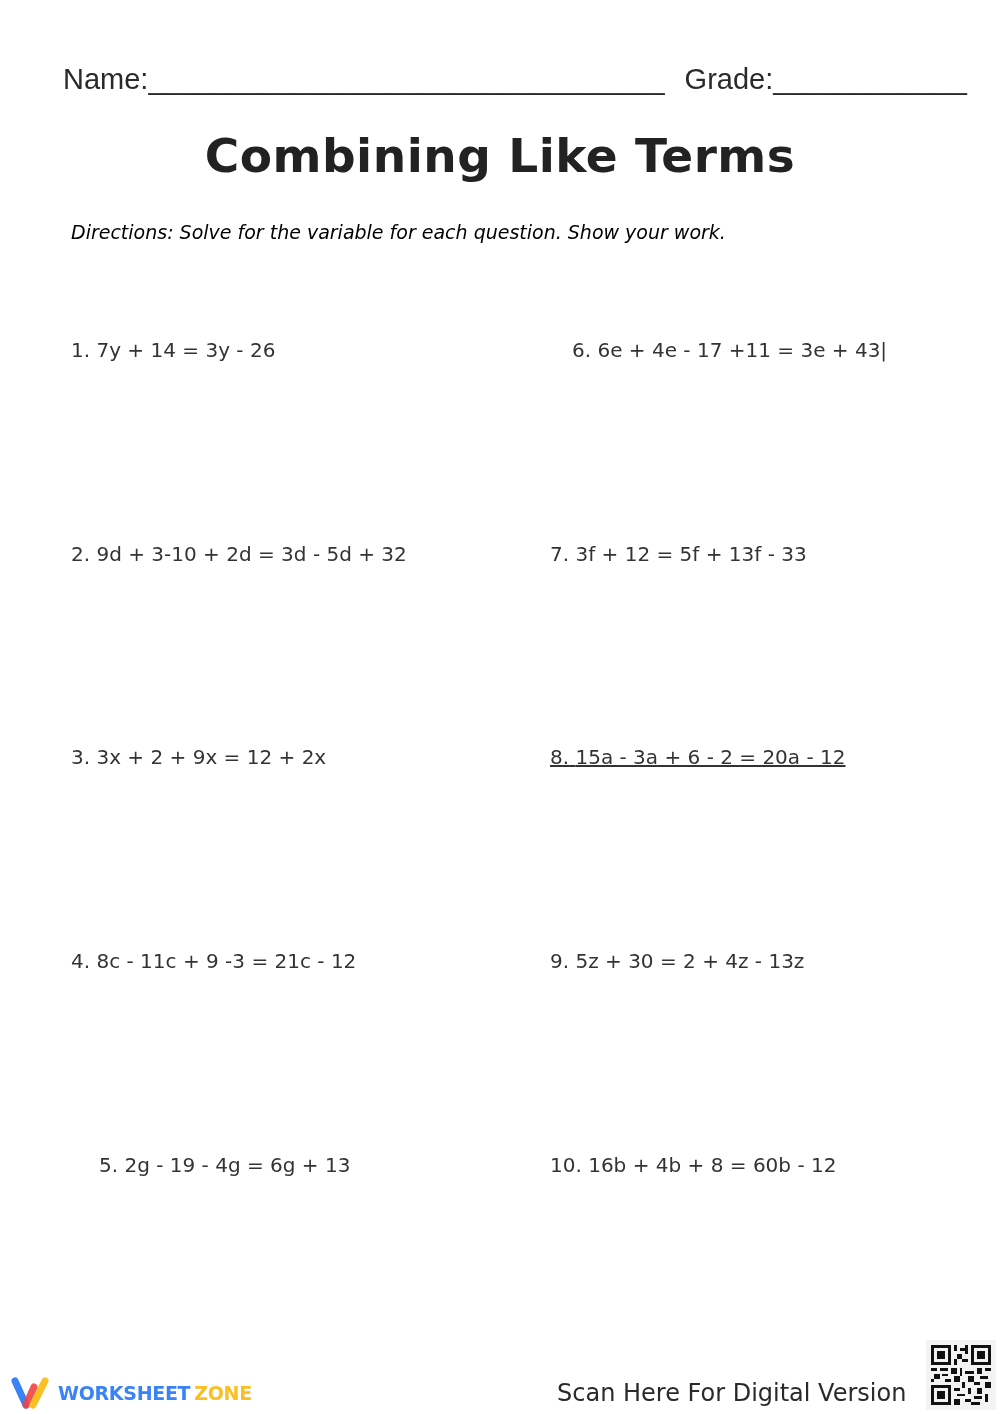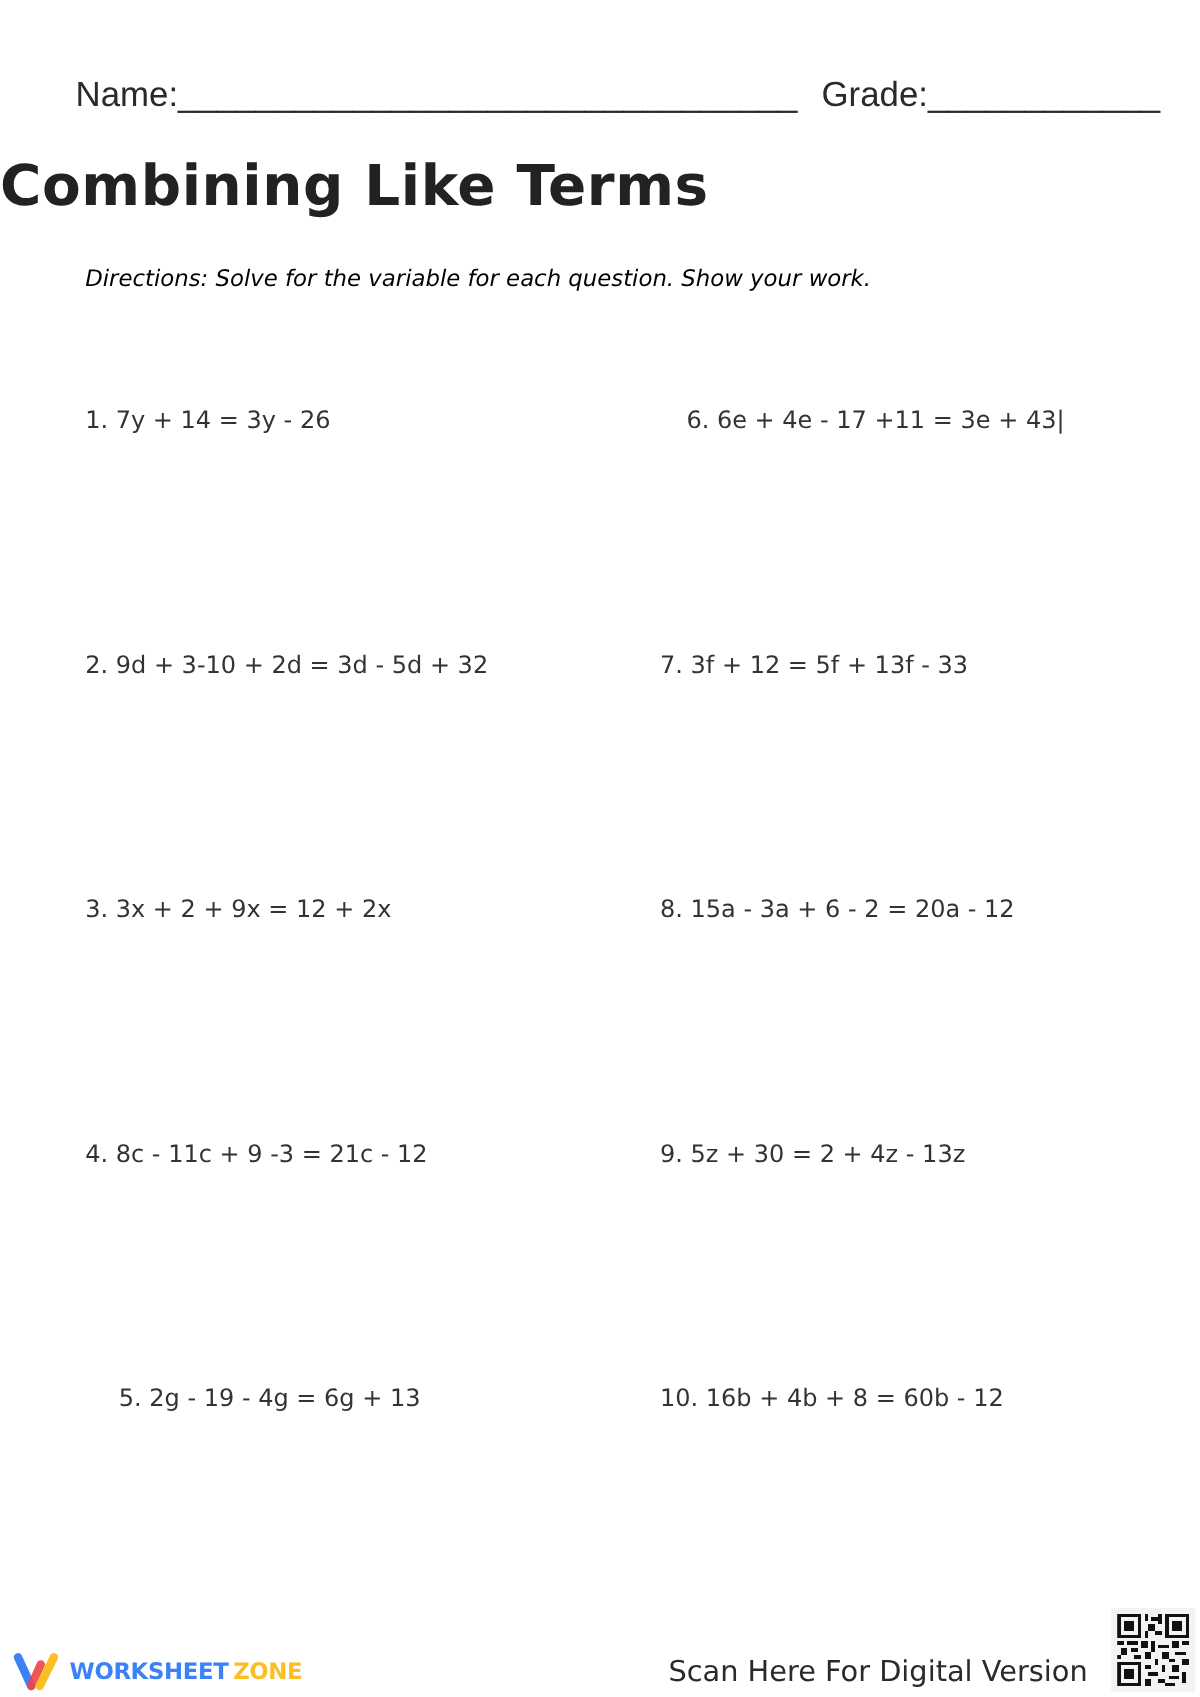--- a/index.html
+++ b/index.html
@@ -8,21 +8,21 @@
     font-family: "DejaVu Sans", "Liberation Sans", sans-serif; color: #2b2b2b;
   }
   .header-line {
     position: absolute; top: 50px; left: 63px; width: 880px;
     font-family: "Liberation Sans", sans-serif;
     font-size: 29px; color: #2a2a2a; white-space: nowrap; letter-spacing: 0px; margin-top: 13px;
   }
   .header-line .field { display: inline-block; }
   .header-line .grade { margin-left: 12px; }
   .title {
-    position: absolute; top: 128px; left: 0; width: 1000px; 
+    position: absolute; top: 128px; left: 0; width: 1000px; text-align: center;
     font-family: "DejaVu Sans", sans-serif; font-weight: bold;
     font-size: 47px; color: #222222; letter-spacing: 0.5px;
   }
   .directions {
     position: absolute; top: 221px; left: 71px;
     font-family: "DejaVu Sans", sans-serif; font-style: italic;
     font-size: 19px; color: #000000;
   }
   .problem {
     position: absolute; font-family: "DejaVu Sans", sans-serif;
@@ -81,21 +81,21 @@
 </div>
 
 <div class="problem" style="left:572px; top:338px;">
   <span>6.</span>
   <span>6e + 4e - 17 +11 = 3e + 43|</span>
 </div>
 <div class="problem" style="left:550px; top:542px;">
   <span>7.</span>
   <span>3f + 12 = 5f + 13f - 33</span>
 </div>
-<div class="problem" style="left:550px; top:745px;">
+<div class="problem" style="left:550px; top:745px;text-decoration:underline;">
   <span>8.</span>
   <span>15a - 3a + 6 - 2 = 20a - 12</span>
 </div>
 <div class="problem" style="left:550px; top:949px;">
   <span>9.</span>
   <span>5z + 30 = 2 + 4z - 13z</span>
 </div>
 <div class="problem" style="left:550px; top:1153px;">
   <span>10.</span>
   <span>16b + 4b + 8 = 60b - 12</span>

